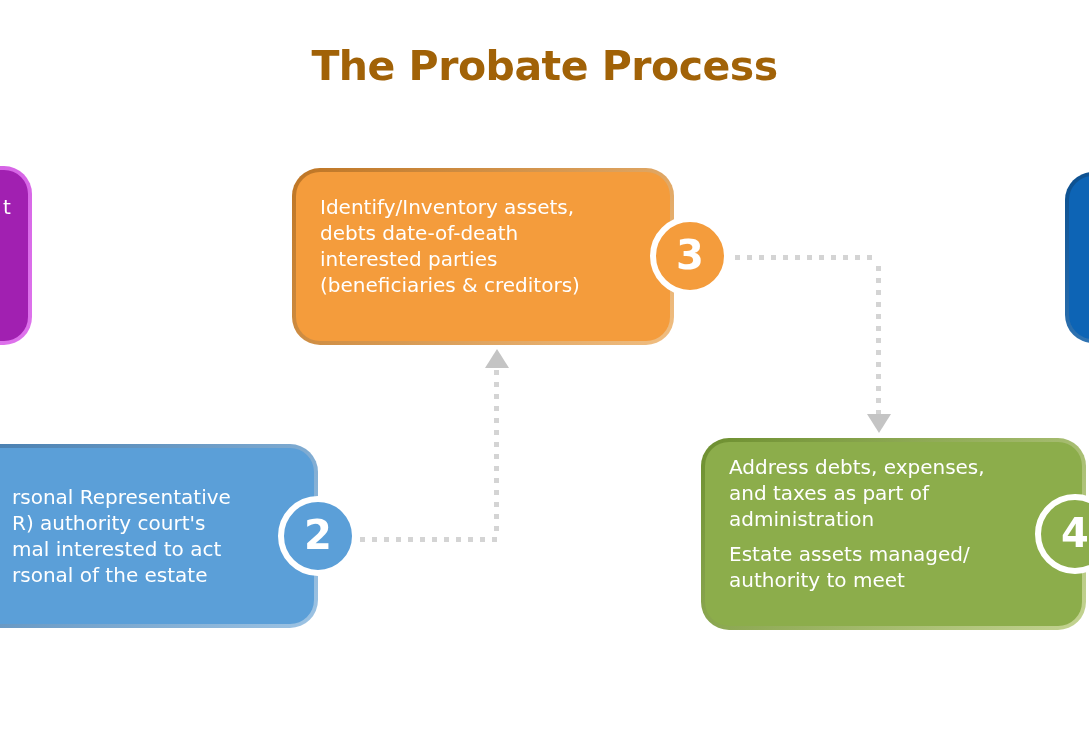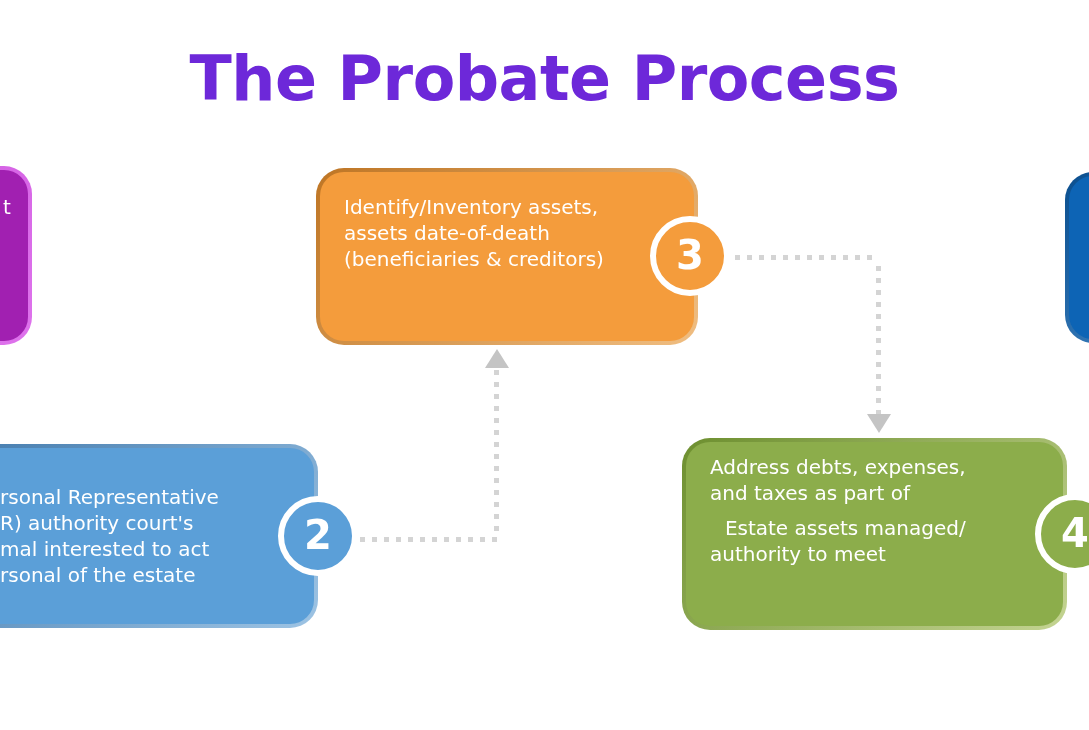--- a/index.html
+++ b/index.html
@@ -8,48 +8,48 @@
     width:1089px;height:730px;
     overflow:hidden;
     background:#ffffff;
     font-family:"DejaVu Sans", sans-serif;
   }
   .title{
     position:absolute;
     left:0;top:42px;width:1089px;
     margin:0;
     text-align:center;
-    font-size:62px;
+    font-size:41px;
     font-weight:bold;
     letter-spacing:-0.5px;
-    color:#6d28d9;
+    color:#a16207;
   }
   
   .pbox{position:absolute;border-radius:28px;}
   .pbox .fill{position:absolute;inset:4px;border-radius:24px;}
   .pbox .content{
     position:absolute;
     color:#ffffff;
     font-size:20px;
     line-height:26px;
     font-weight:normal;
   }
   .ln{display:block;white-space:nowrap;}
-  .para2{margin-top:9px;text-align:right;}
+  .para2{margin-top:9px;}
 
   .box1{left:-348px;top:166px;width:380px;height:179px;}
   .box1 .content{left:351px;top:28px;}
 
   .box2{left:-62px;top:444px;width:380px;height:184px;}
-  .box2 .content{left:62px;top:40px;}
+  .box2 .content{left:62px;top:40px;padding-left:12px;}
 
-  .box3{left:316px;top:168px;width:382px;height:177px;}
+  .box3{left:292px;top:168px;width:382px;height:177px;}
   .box3 .content{left:28px;top:26px;}
 
-  .box4{left:682px;top:438px;width:385px;height:192px;}
+  .box4{left:701px;top:438px;width:385px;height:192px;}
   .box4 .content{left:28px;top:16px;}
 
   .box5{left:1065px;top:172px;width:90px;height:171px;}
 
   
   .badge{
     position:absolute;
     width:68px;height:68px;
     border:6px solid #ffffff;
     border-radius:50%;
@@ -106,21 +106,22 @@
     <div class="fill" style="background: rgb(161, 32, 177);"></div>
     <div class="content">
       <span class="ln">t</span>
     </div>
   </div>
 
   <div class="pbox box3" style="background: linear-gradient(135deg, rgb(190, 117, 36), rgb(240, 190, 130));">
     <div class="fill" style="background: rgb(244, 156, 60);"></div>
     <div class="content">
       <span class="ln">Identify/Inventory assets,</span>
-      <span class="ln">assets date-of-death</span>
+      <span class="ln">debts date-of-death</span>
+      <span class="ln">interested parties</span>
       <span class="ln">(beneficiaries &amp; creditors)</span>
     </div>
   </div>
   <div class="badge badge3" style="background: rgb(244, 156, 60);">
     <span class="badge-num">3</span>
   </div>
 
   <div class="pbox box2" style="background: linear-gradient(135deg, rgb(65, 121, 172), rgb(158, 196, 228));">
     <div class="fill" style="background: rgb(91, 159, 216);"></div>
     <div class="content">
@@ -132,20 +133,21 @@
   </div>
   <div class="badge badge2" style="background: rgb(91, 159, 216);">
     <span class="badge-num">2</span>
   </div>
 
   <div class="pbox box4" style="background: linear-gradient(135deg, rgb(109, 143, 47), rgb(196, 212, 146));">
     <div class="fill" style="background: rgb(140, 173, 75);"></div>
     <div class="content">
       <span class="ln">Address debts, expenses,</span>
       <span class="ln">and taxes as part of</span>
+      <span class="ln">administration</span>
       <span class="ln para2">Estate assets managed/</span>
       <span class="ln">authority to meet</span>
     </div>
   </div>
   <div class="badge badge4" style="background: rgb(140, 173, 75);">
     <span class="badge-num">4</span>
   </div>
 
   <div class="pbox box5" style="background: linear-gradient(135deg, rgb(10, 78, 142), rgb(62, 130, 192));">
     <div class="fill" style="background: rgb(13, 100, 181);"></div>

